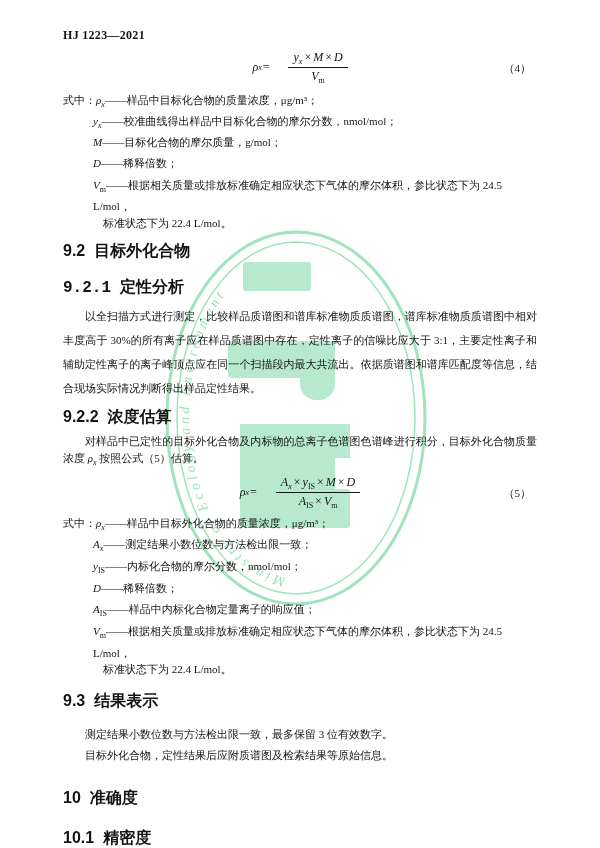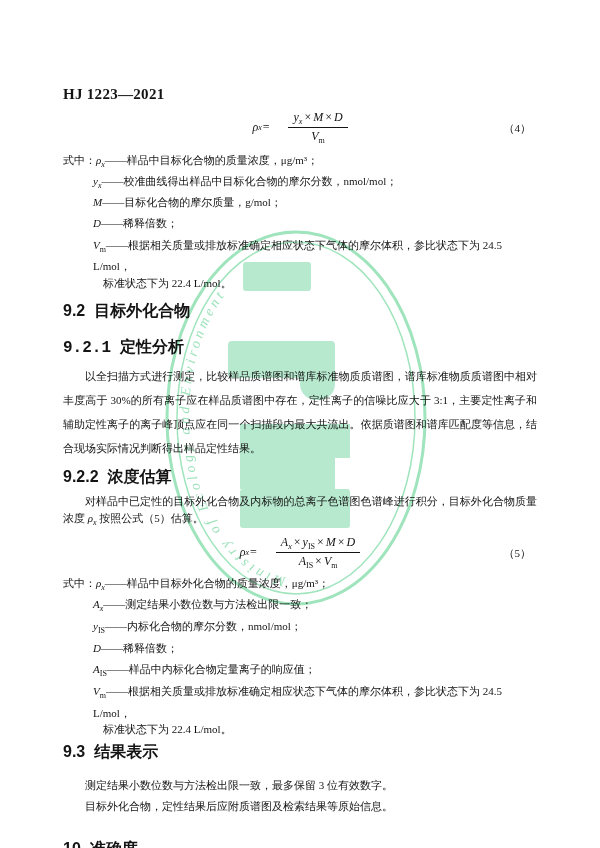--- a/index.html
+++ b/index.html
@@ -4,21 +4,21 @@
 <style>
   html,body{margin:0;padding:0;background:#e8e8e8;}
   .page{
     position:relative;width:600px;height:848px;margin:0 auto;background:#ffffff;
     font-family:"Liberation Serif","DejaVu Serif",serif;color:#141414;overflow:hidden;
   }
   .watermark{position:absolute;left:0;top:0;z-index:0;pointer-events:none;}
   .wm-text{font-family:"Liberation Serif","DejaVu Serif",serif;font-style:italic;
     font-size:14px;letter-spacing:3.5px;fill:#9be2ba;}
   .content{position:absolute;left:63px;top:0;width:474px;z-index:1;}
-  .doc-code{margin-top:86px;font-size:15px;font-weight:bold;letter-spacing:0.3px;}
+  .doc-code{margin-top:28px;font-size:12px;font-weight:bold;letter-spacing:0.3px;}
   
   .formula-row{position:relative;text-align:center;font-size:12px;}
   .formula-row.f4{margin-top:7px;}
   .formula-row.f5{margin-top:3px;}
   .formula{display:inline-flex;align-items:center;font-style:italic;}
   .frac{display:inline-flex;flex-direction:column;align-items:center;vertical-align:middle;margin-left:18px;}
   .frac .num{padding:0 5px 1px 5px;border-bottom:1px solid #141414;}
   .frac .den{padding:1px 5px 0 5px;}
   .times{font-style:normal;padding:0 2px;}
   sub{font-size:8px;font-style:italic;}
@@ -33,21 +33,21 @@
   .def-line{padding-left:30px;}
   .def-line.first{padding-left:0;}
   .def-line.cont{padding-left:40px;}
   .dvar{font-style:italic;}
   
   .heading{font-family:"Liberation Sans","DejaVu Sans",sans-serif;font-weight:bold;font-size:16px;}
   .heading .hnum{margin-right:9px;}
   .h-s92{margin-top:9px;}
   .h-s921{margin-top:15px;font-family:Liberation Mono, monospace;}
   .h-s922{margin-top:7px;}
-  .h-s93{margin-top:4px;}
+  .h-s93{margin-top:13px;}
   .h-s10{margin-top:22px;}
   .h-s101{margin-top:19px;}
   .para{font-size:11px;line-height:24px;text-align:justify;text-indent:22px;margin-top:6px;}
   .para.p922{margin-top:5px;line-height:17.5px;}
   .para.p93{margin-top:12px;line-height:21px;text-align:left;}
   .para.p93b{margin-top:0;}
 </style>
 </head>
 <body>
 

